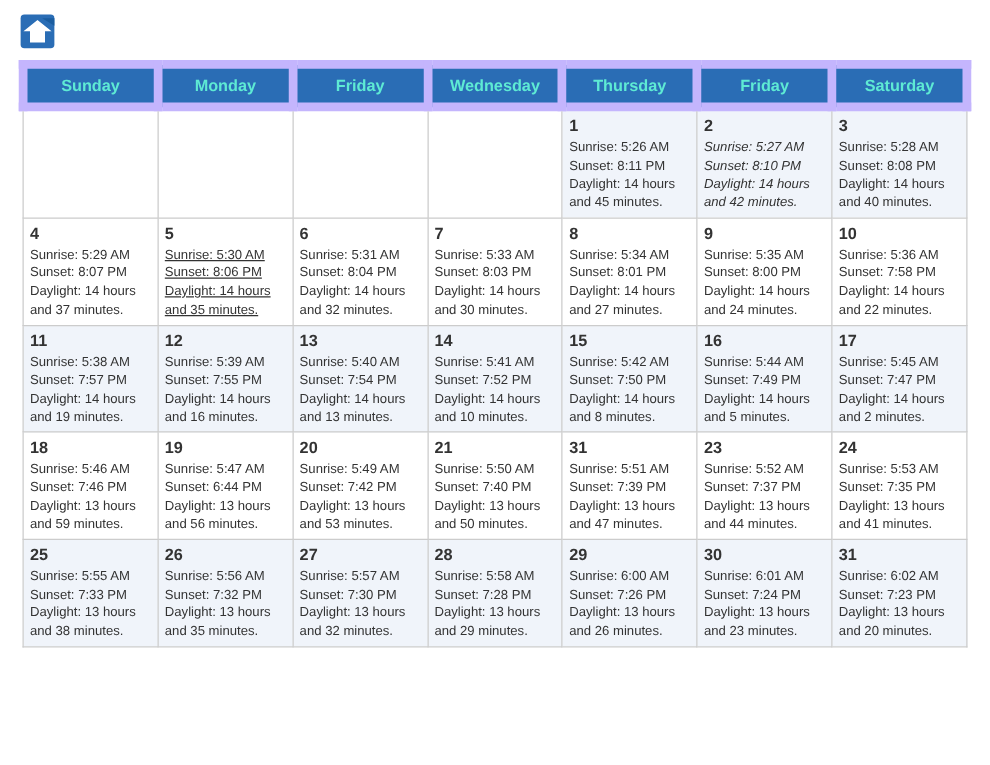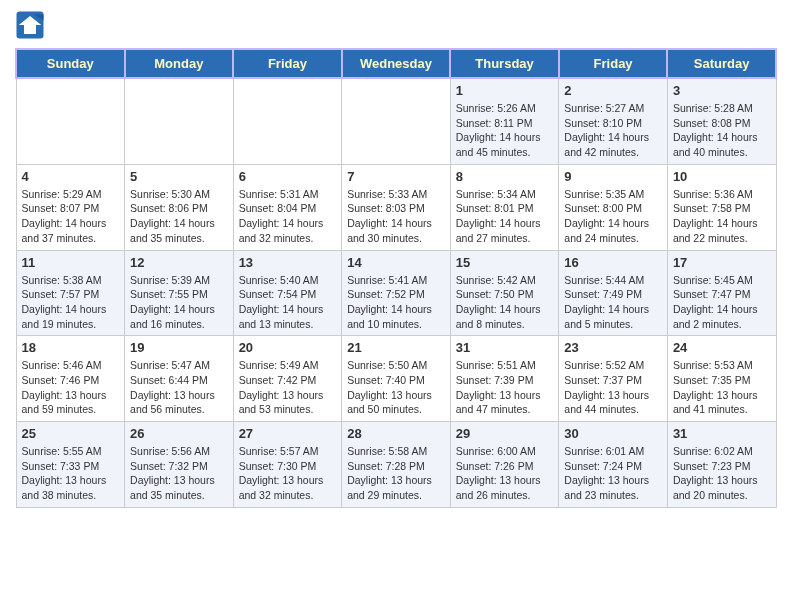--- a/index.html
+++ b/index.html
@@ -45,26 +45,26 @@
       font-size: 16px;
       color: #555;
     }
     table {
       width: 100%;
       border-collapse: collapse;
       font-size: 11px;
     }
     thead th {
       background-color: #2a6db5;
-      color: #fef9c3;
+      color: #5eead4;
       text-align: center;
       padding: 6px 4px;
       font-size: 13px;
       font-weight: bold;
-      border: 2px solid #c4b5fd;
+      border: 7px solid #c4b5fd;
     }
     tbody tr {
       height: 85px;
     }
     tbody td {
       border: 1px solid #ccc;
       vertical-align: top;
       padding: 4px 5px;
       background: #fff;
     }
@@ -128,21 +128,21 @@
         <td class="empty-cell"></td>
         <td>
           <span class="day-number">1</span>
           <div class="day-info" style="white-space: pre-line;">Sunrise: 5:26 AM
 Sunset: 8:11 PM
 Daylight: 14 hours
 and 45 minutes.</div>
         </td>
         <td>
           <span class="day-number">2</span>
-          <div class="day-info" style="white-space: pre-line;">Sunrise: 5:27 AM
+          <div class="day-info" style="white-space: pre-line; font-style: italic;">Sunrise: 5:27 AM
 Sunset: 8:10 PM
 Daylight: 14 hours
 and 42 minutes.</div>
         </td>
         <td>
           <span class="day-number">3</span>
           <div class="day-info" style="white-space: pre-line;">Sunrise: 5:28 AM
 Sunset: 8:08 PM
 Daylight: 14 hours
 and 40 minutes.</div>
@@ -151,21 +151,21 @@
       <tr>
         <td>
           <span class="day-number">4</span>
           <div class="day-info" style="white-space: pre-line;">Sunrise: 5:29 AM
 Sunset: 8:07 PM
 Daylight: 14 hours
 and 37 minutes.</div>
         </td>
         <td>
           <span class="day-number">5</span>
-          <div class="day-info" style="white-space: pre-line;">Sunrise: 5:30 AM
+          <div class="day-info" style="white-space: pre-line; text-decoration: underline;">Sunrise: 5:30 AM
 Sunset: 8:06 PM
 Daylight: 14 hours
 and 35 minutes.</div>
         </td>
         <td>
           <span class="day-number">6</span>
           <div class="day-info" style="white-space: pre-line;">Sunrise: 5:31 AM
 Sunset: 8:04 PM
 Daylight: 14 hours
 and 32 minutes.</div>

